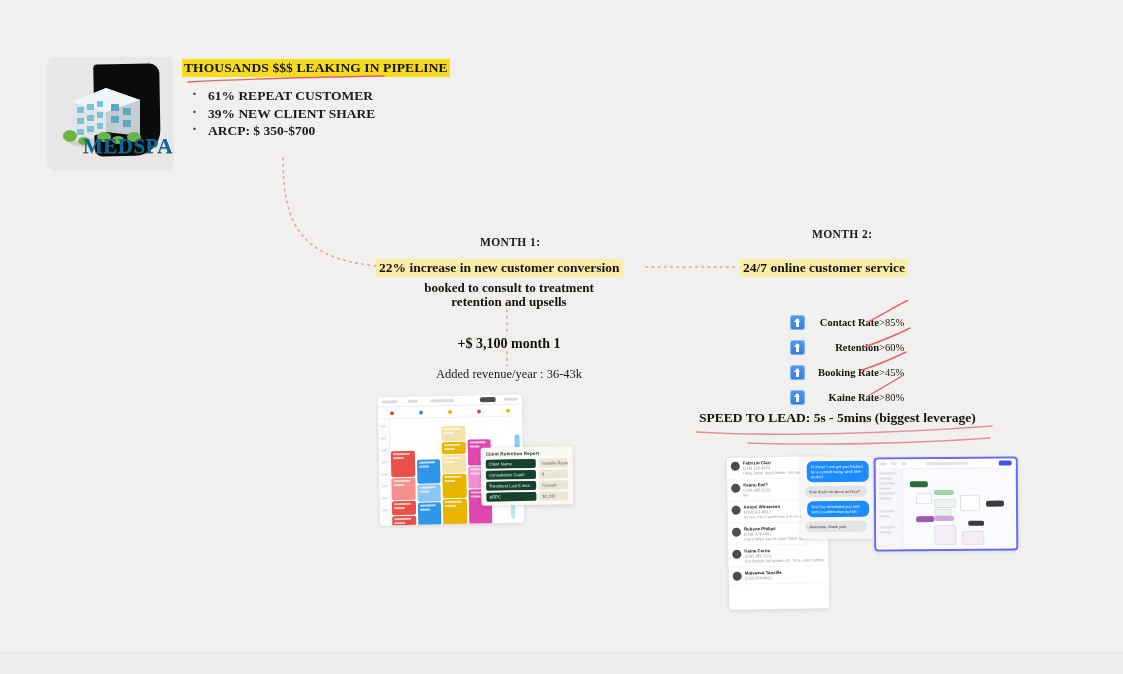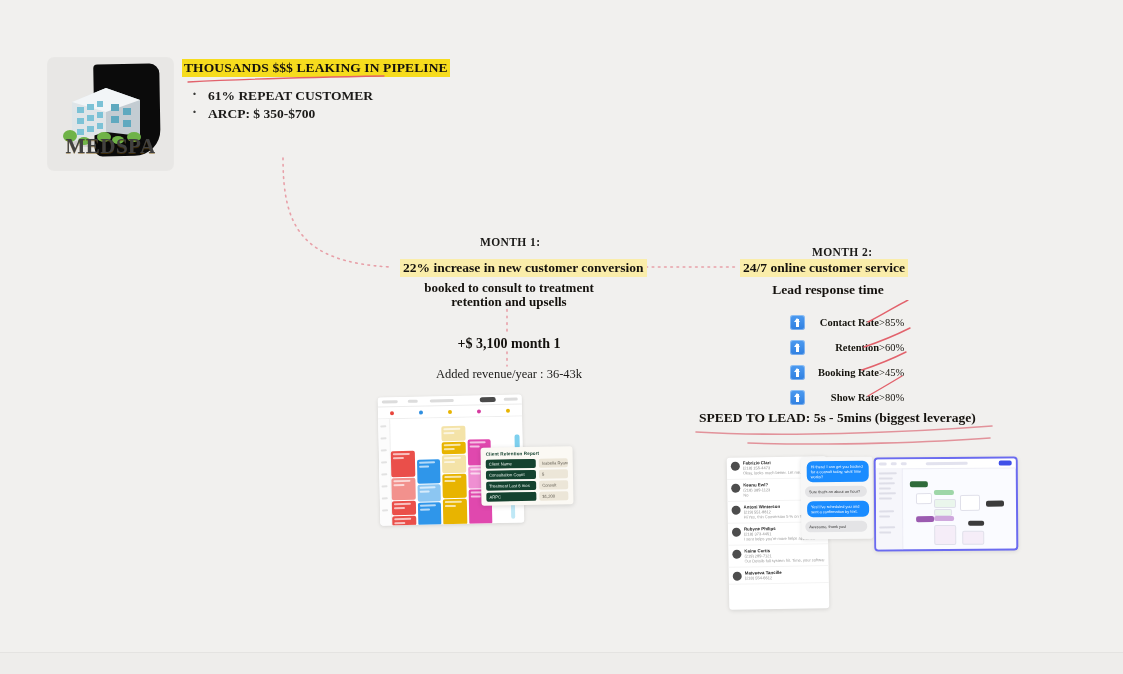--- a/index.html
+++ b/index.html
@@ -59,26 +59,26 @@
     transform: rotate(-1deg);
   }
   #logo-card svg.building {
     position: absolute;
     left: 12px; top: 16px;
   }
   #logo-card .medspa-word {
     position: absolute;
     left: 0; right: 0;
     top: 76px;
-    text-align: center;
+    text-align: right;
     font-family: "Liberation Serif", serif;
     font-weight: bold;
     font-size: 21px;
     letter-spacing: 0.5px;
-    color: #404040;
+    color: #0369a1;
     text-shadow: 0 1px 0 rgba(120,80,0,0.45);
   }
 
   
   #header-block {
     position: absolute;
     left: 182px; top: 58px;
     width: 320px;
   }
   #header-title {
@@ -547,29 +547,30 @@
         <ellipse cx="74" cy="63" rx="7" ry="5"></ellipse>
       </g>
     </svg>
     <div class="medspa-word">MEDSPA</div>
   </div>
 
   <div id="header-block">
     <div id="header-title">THOUSANDS $$$ LEAKING IN PIPELINE</div>
     <ul id="bullet-list">
       <li>61% REPEAT CUSTOMER</li>
+      <li>39% NEW CLIENT SHARE</li>
       <li>ARCP:  $ 350-$700</li>
     </ul>
   </div>
   <svg id="title-underline" viewBox="0 0 200 10">
     <path d="M2,7 C60,4 140,2 198,1" fill="none" stroke="#e2626c" stroke-width="1.3" stroke-linecap="round"></path>
   </svg>
 
   <div class="month-heading" style="left:480px; top:236px;">MONTH 1:</div>
-  <div class="hl-head" style="left:400px; top:259px;">22% increase in new customer conversion</div>
+  <div class="hl-head" style="left:376px; top:259px;">22% increase in new customer conversion</div>
   <div class="sub-line" style="left:404px; top:294px; width:210px;">retention and upsells</div>
   <div class="sub-line" style="left:404px; top:280px; width:210px;">booked to consult to treatment</div>
   <div class="sub-line" style="left:404px; top:336px; width:210px; font-size:14px;">+$ 3,100 month 1</div>
   <div class="plain-line" style="left:404px; top:367px; width:210px;">Added revenue/year : 36-43k</div>
 
   <div id="cal-shot">
     <div class="cal-top">
       <span class="tb" style="left:4px; width:16px;"></span>
       <span class="tb" style="left:30px; width:10px;"></span>
       <span class="tb" style="left:52px; width:24px;"></span>
@@ -691,43 +692,42 @@
           <div class="rc-k">Treatment Last 6 mos</div>
           <div class="rc-v">Consult</div>
         </div>
         <div class="rc-row">
           <div class="rc-k">ARPC</div>
           <div class="rc-v">$1,200</div>
         </div>
       </div>
   </div>
 
-  <div class="month-heading" style="left:812px; top:246px;">MONTH 2:</div>
+  <div class="month-heading" style="left:812px; top:228px;">MONTH 2:</div>
   <div class="hl-head" style="left:740px; top:259px;">24/7 online customer service</div>
-  <div class="sub-line" style="left:723px; top:282px; width:210px; font-size:13.5px;">Lead response time</div>
 
   <div id="metrics">
       <div class="metric-row">
         <span class="metric-icon"></span>
         <span class="metric-label">Contact Rate</span>
         <span class="metric-value">&gt;85%</span>
       </div>
       <div class="metric-row">
         <span class="metric-icon"></span>
         <span class="metric-label">Retention</span>
         <span class="metric-value">&gt;60%</span>
       </div>
       <div class="metric-row">
         <span class="metric-icon"></span>
         <span class="metric-label">Booking Rate</span>
         <span class="metric-value">&gt;45%</span>
       </div>
       <div class="metric-row">
         <span class="metric-icon"></span>
-        <span class="metric-label">Show Rate</span>
+        <span class="metric-label">Kaine Rate</span>
         <span class="metric-value">&gt;80%</span>
       </div>
     </div>
 
   <svg id="metric-strikes" viewBox="0 0 70 110">
     <path d="M8,22 C24,14 36,6 48,0" fill="none" stroke="#e2626c" stroke-width="1.4" stroke-linecap="round"></path>
     <path d="M4,47 C22,41 38,34 50,28" fill="none" stroke="#e2626c" stroke-width="1.4" stroke-linecap="round"></path>
     <path d="M2,70 C20,64 34,58 46,52" fill="none" stroke="#e2626c" stroke-width="1.4" stroke-linecap="round"></path>
     <path d="M8,96 C22,88 32,82 42,76" fill="none" stroke="#e2626c" stroke-width="1.4" stroke-linecap="round"></path>
   </svg>

